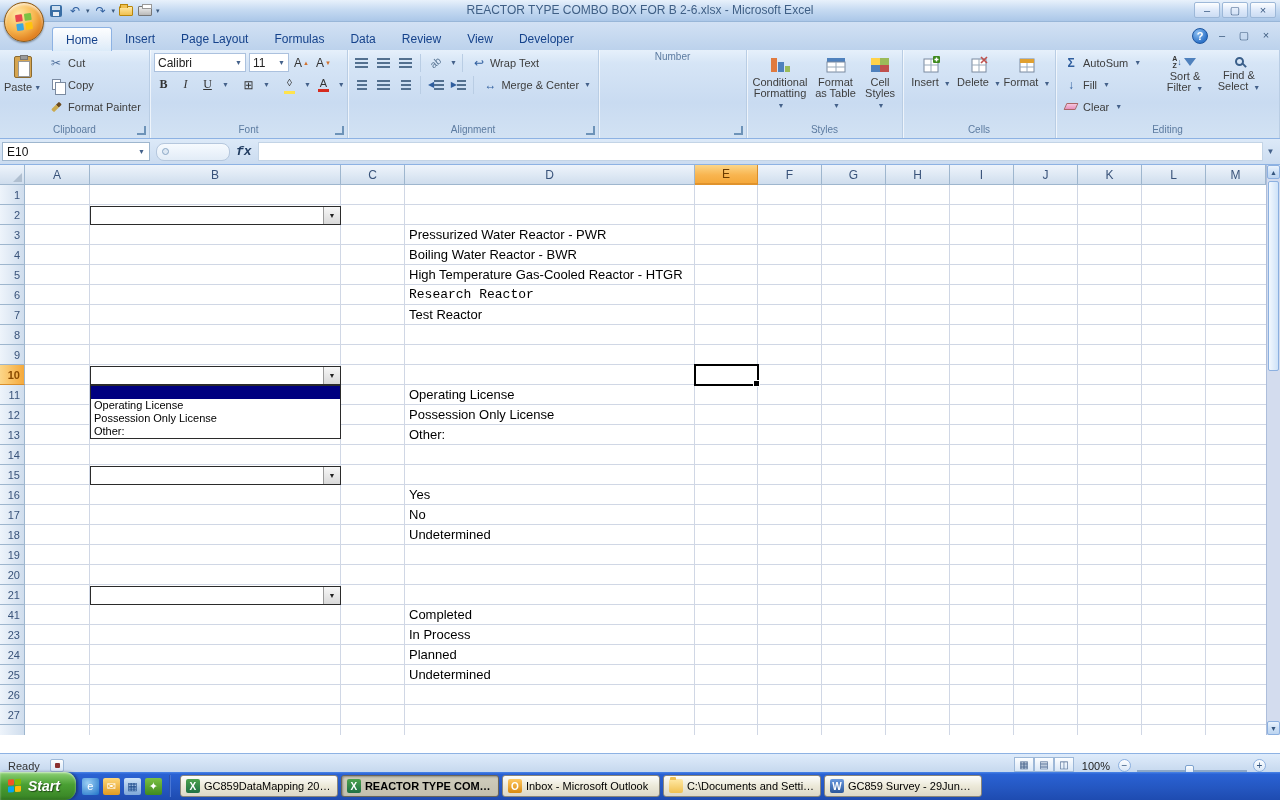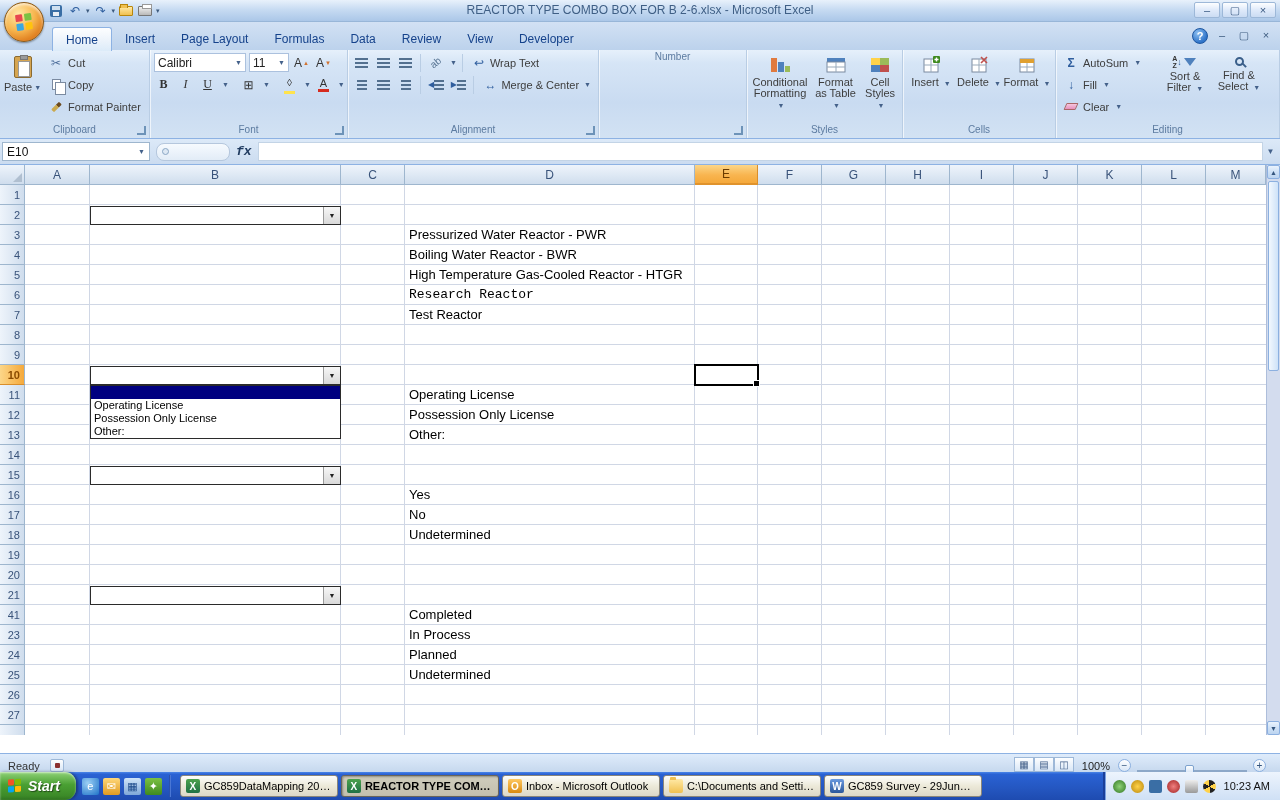--- a/index.html
+++ b/index.html
@@ -695,24 +695,15 @@
         </div>
         <div class="taskbtn">
           <div class="tb-ic ic-explorer"></div>
           <div class="tlabel">C:\Documents and Settin...</div>
         </div>
         <div class="taskbtn">
           <div class="tb-ic ic-word">W</div>
           <div class="tlabel">GC859 Survey - 29Jun20...</div>
         </div>
       </div>
-    <div id="tray">
-      <span class="trayic t1"></span>
-      <span class="trayic t2"></span>
-      <span class="trayic t3"></span>
-      <span class="trayic t4"></span>
-      <span class="trayic t5"></span>
-      <span class="trayic t6"></span>
-      <span id="clock">10:23 AM</span>
-    </div>
   </div>
 
 </div>
 
 </body></html>

